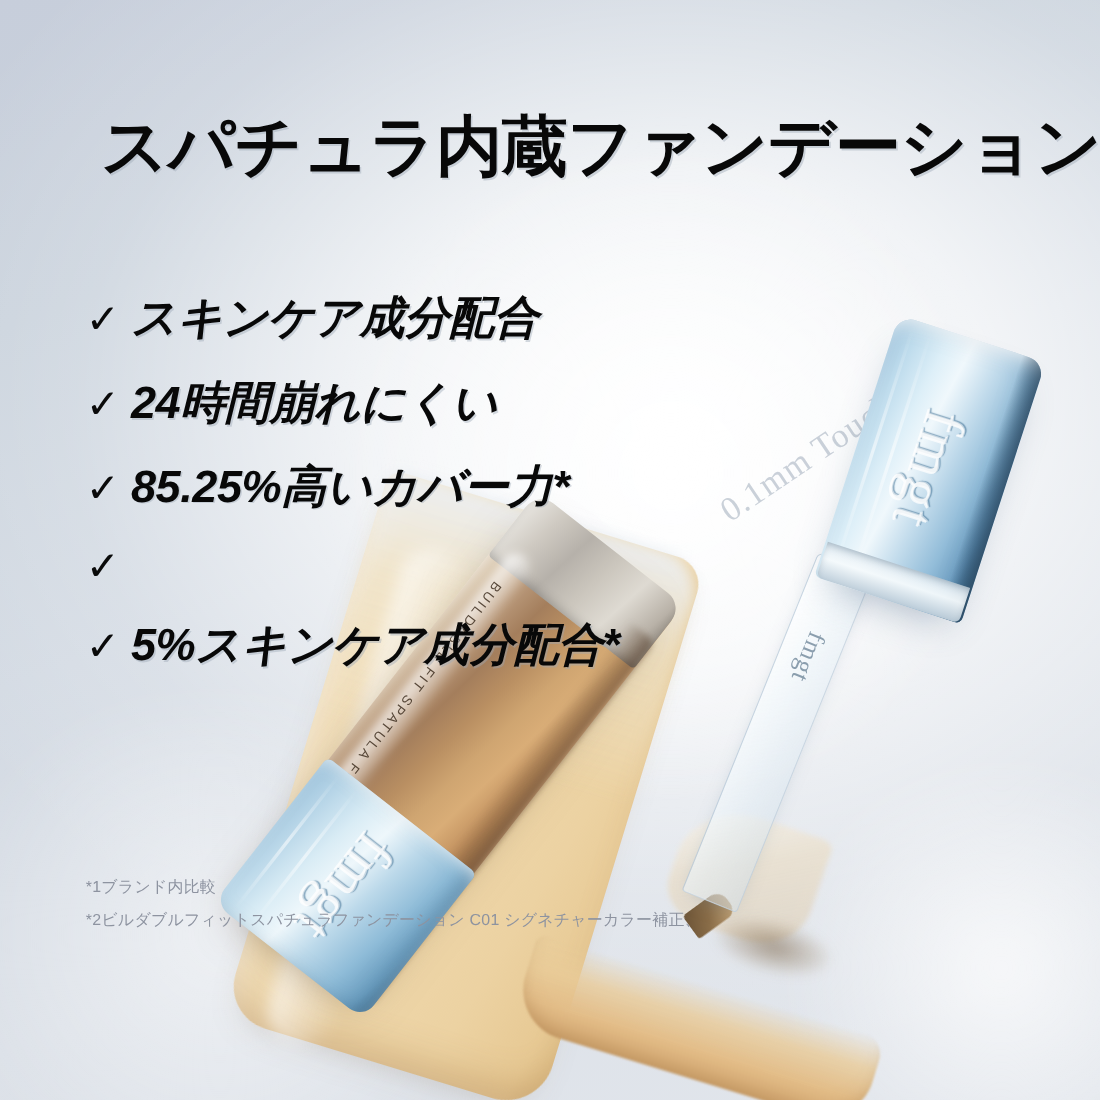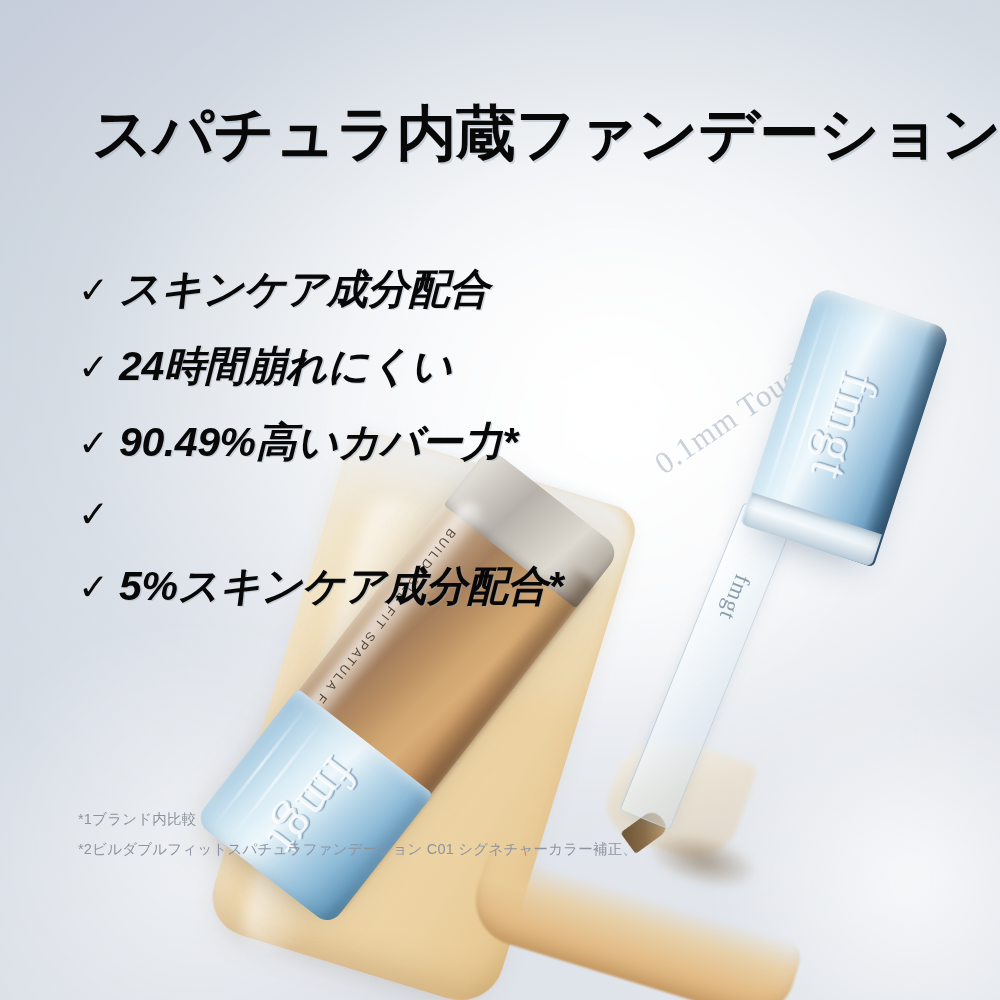--- a/index.html
+++ b/index.html
@@ -393,21 +393,20 @@
 
   .footnotes {
     position: absolute;
     left: 78px;
     top: 793px;
     width: 640px;
     color: #8d93a0;
     font-size: 14.5px;
     line-height: 2.06;
     letter-spacing: 0.2px;
-    margin-top: 12px;
   }
   .footnotes div { white-space: nowrap; }
 </style>
 </head>
 <body>
 
 <div id="stage">
 
   <div class="glow glow-a"></div>
   <div class="glow glow-b"></div>
@@ -455,21 +454,21 @@
     <div class="bullet">
       <span class="tick">✓</span>
       <span class="btext">スキンケア成分配合</span>
     </div>
     <div class="bullet">
       <span class="tick">✓</span>
       <span class="btext">24時間崩れにくい</span>
     </div>
     <div class="bullet">
       <span class="tick">✓</span>
-      <span class="btext">90.49%高いカバー力*</span>
+      <span class="btext">85.25%高いカバー力*</span>
     </div>
     <div class="bullet">
       <span class="tick">✓</span>
     </div>
     <div class="bullet">
       <span class="tick">✓</span>
       <span class="btext">5%スキンケア成分配合*</span>
     </div>
   </div>
 

